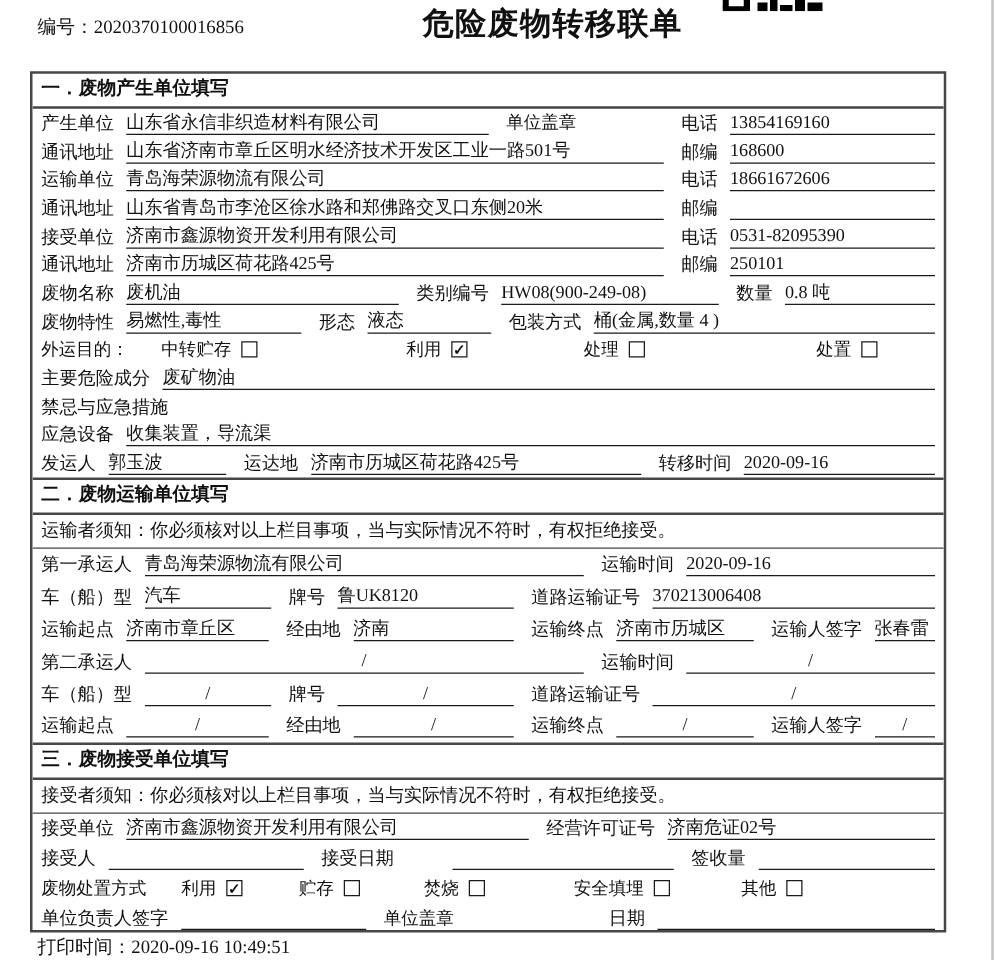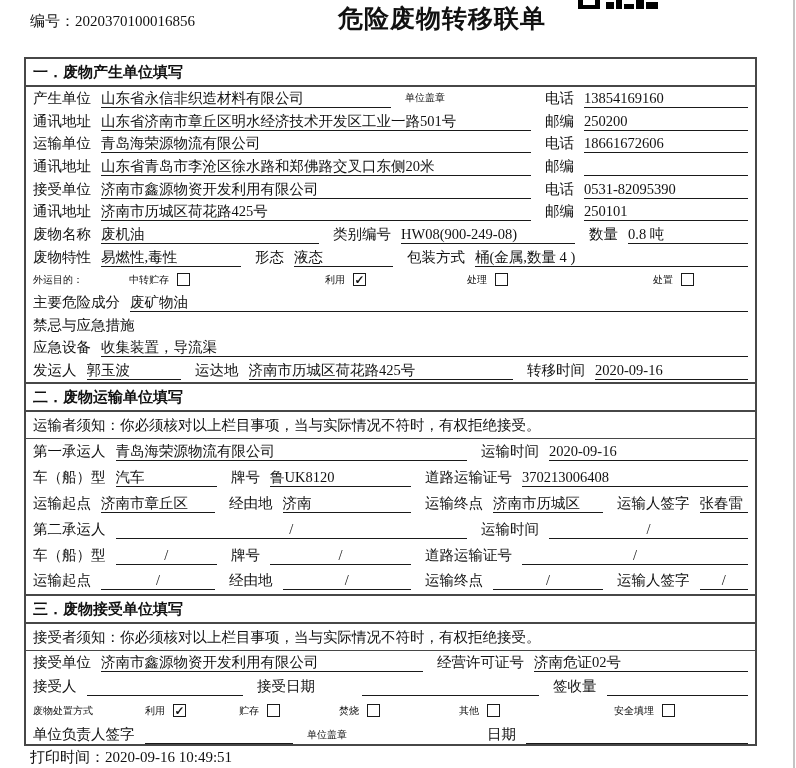--- a/index.html
+++ b/index.html
@@ -17,39 +17,39 @@
 
   .form{
     position:absolute;left:24px;top:57px;width:733px;height:689px;
     border:2px solid #474747;box-sizing:border-box;background:#fff;
     display:flex;flex-direction:column;overflow:hidden;
   }
   .section{border-top:2px solid #474747}
   .section:first-child{border-top:none}
   .sec-title{
     height:26px;line-height:26px;padding:0 7px;font-weight:bold;font-size:15px;
-    border-bottom:2px solid #474747;white-space:nowrap;
+    border-bottom:2px solid #474747;white-space:nowrap;font-family:Liberation Mono, monospace;
   }
   .notice{
     height:26px;line-height:26px;padding:0 7px;font-size:14.5px;
     border-bottom:1px solid #474747;white-space:nowrap;
   }
   .row{display:flex;align-items:center;padding:0 7px;white-space:nowrap}
   .s1 .row{height:22.7px}
   .s2 .row{height:25.8px}
   .s3 .row{height:24px}
   .cell{display:flex;align-items:center;box-sizing:border-box;padding-right:14px;min-width:0}
   .cell.grow{flex:1 1 0;padding-right:0}
   .lbl{flex:none;margin-right:10px;font-size:14.5px}
   .val{
     flex:1 1 0;border-bottom:1px solid #1a1a1a;font-size:14.5px;
     min-height:18px;line-height:18px;overflow:hidden;
   }
   .val.slash{text-align:center}
-  .plain{font-size:10px}
+  .plain{font-size:14px}
   .cbc .box{
     flex:none;width:13px;height:13px;margin-left:8px;border:1.5px solid #1a1a1a;
     display:inline-flex;align-items:center;justify-content:center;
     font-size:12px;line-height:1;font-weight:bold;box-sizing:border-box;
   }
   .print-time{position:absolute;left:30px;top:748px;font-size:15px;white-space:nowrap}
 </style>
 </head>
 <body>
 
@@ -82,21 +82,21 @@
           <span class="val">13854169160</span>
         </span>
       </div>
       <div class="row">
         <span class="cell fld" style="flex: 0 0 512px; width: 512px;">
           <span class="lbl">通讯地址</span>
           <span class="val">山东省济南市章丘区明水经济技术开发区工业一路501号</span>
         </span>
         <span class="cell grow fld">
           <span class="lbl">邮编</span>
-          <span class="val">250200</span>
+          <span class="val">168600</span>
         </span>
       </div>
       <div class="row">
         <span class="cell fld" style="flex: 0 0 512px; width: 512px;">
           <span class="lbl">运输单位</span>
           <span class="val">青岛海荣源物流有限公司</span>
         </span>
         <span class="cell grow fld">
           <span class="lbl">电话</span>
           <span class="val">18661672606</span>
@@ -333,28 +333,28 @@
           <span class="box">✓</span>
         </span>
         <span class="cell cbc" style="flex: 0 0 100px; width: 100px; text-align: right;">
           <span class="plain">贮存</span>
           <span class="box"></span>
         </span>
         <span class="cell cbc" style="flex: 0 0 120px; width: 120px;">
           <span class="plain">焚烧</span>
           <span class="box"></span>
         </span>
+        <span class="cell cbc" style="flex: 0 0 134px; width: 134px;">
+          <span class="plain">安全填埋</span>
+          <span class="box"></span>
+        </span>
         <span class="cell grow cbc">
           <span class="plain">其他</span>
           <span class="box"></span>
         </span>
-        <span class="cell cbc" style="flex: 0 0 134px; width: 134px;">
-          <span class="plain">安全填埋</span>
-          <span class="box"></span>
-        </span>
       </div>
       <div class="row">
         <span class="cell fld" style="flex: 0 0 274px; width: 274px;">
           <span class="lbl">单位负责人签字</span>
           <span class="val"></span>
         </span>
         <span class="cell plain" style="flex: 0 0 180px; width: 180px;">单位盖章</span>
         <span class="cell grow fld">
           <span class="lbl">日期</span>
           <span class="val"></span>

